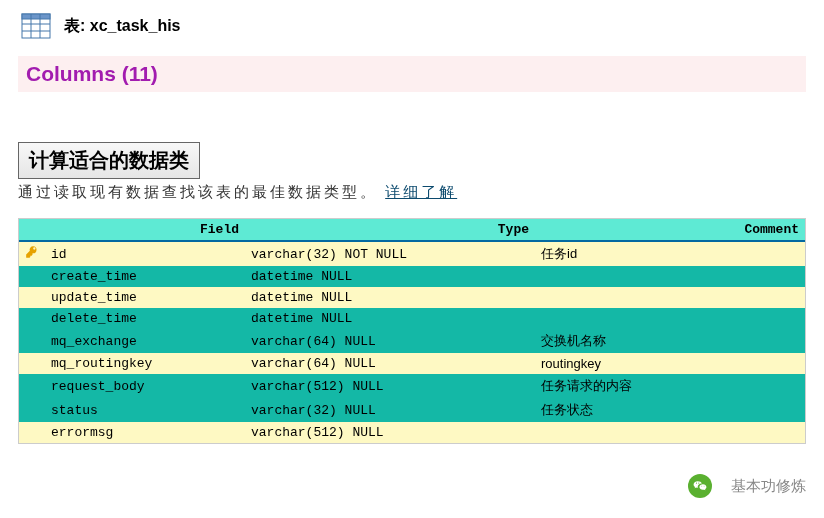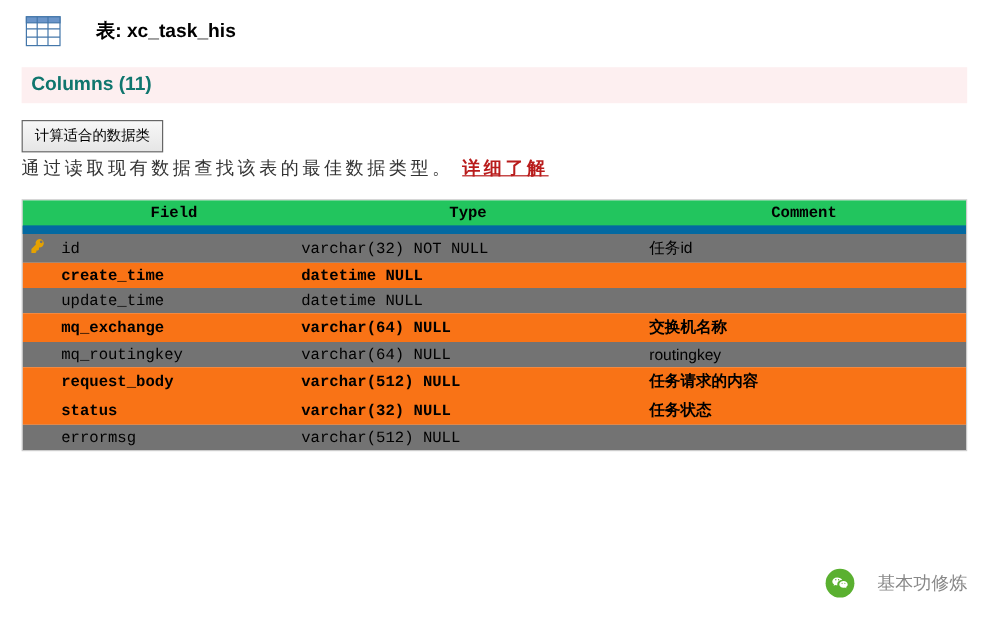--- a/index.html
+++ b/index.html
@@ -12,85 +12,86 @@
     color: #000;
     width: 824px;
     height: 518px;
     overflow: hidden;
     position: relative;
   }
   .main { padding: 4px 18px 10px 18px; }
   .title-row {
     display: flex;
     align-items: center;
-    gap: 26px;
+    gap: 10px;
     margin-bottom: 12px;
     margin-top: 4px;
   }
   .table-icon {
     width: 36px;
     height: 36px;
   }
   .title-text {
     font-size: 16px;
     font-weight: bold;
   }
   .columns-bar {
     background: #fdeff0;
     padding: 6px 8px;
-    font-size: 16px;
-    font-weight: bold;
-    color: #0f766e;
+    font-size: 21px;
+    font-weight: bold;
+    color: #a21caf;
     margin-bottom: 14px;
   }
   .calc-button {
     display: inline-block;
     border: 1px solid #666;
     background: linear-gradient(#f7f7f7,#e6e6e6);
     padding: 4px 10px;
-    font-size: 12px;
-    font-weight: normal;
+    font-size: 20px;
+    font-weight: bold;
     cursor: pointer;
     margin-bottom: 4px;
+    margin-top: 36px;
   }
   .hint-line {
     font-size: 15px;
     color: #333;
     letter-spacing: 3px;
     margin-bottom: 16px;
   }
   .hint-link {
-    color: #b91c1c;
+    color: #0c4a6e;
     text-decoration: underline;
-    font-weight: bold;
+    font-weight: normal;
     cursor: pointer;
     letter-spacing: 3px;
   }
   .cols-table-wrap {
     border: 1px solid #ccc;
   }
   table.cols {
     width: 100%;
     border-collapse: collapse;
     font-family: "Courier New", monospace;
     font-size: 13px;
   }
   table.cols th {
-    text-align: center;
-    background: #22c55e;
+    text-align: right;
+    background: #5eead4;
     font-weight: bold;
     padding: 3px 6px;
-    border-bottom: 7px solid #0369a1;
+    border-bottom: 2px solid #0369a1;
   }
   table.cols td {
     padding: 3px 6px;
     white-space: nowrap;
   }
-  table.cols tr.odd td { background: #737373; }
-  table.cols tr.even td { background: #f97316; font-weight: bold; }
+  table.cols tr.odd td { background: #fef9c3; }
+  table.cols tr.even td { background: #14b8a6; }
   .pk-col { width: 26px; }
   .field-col { width: 200px; }
   .type-col { width: 290px; margin-top: 48px; }
   .comment-col { font-family: "Microsoft YaHei", Arial, sans-serif; }
   .key-icon { display:inline-block; }
   .watermark {
     position: absolute;
     right: 18px;
     bottom: 20px;
     display: flex;
@@ -171,20 +172,26 @@
             <td class="comment-col"></td>
           </tr>
           <tr class="odd">
             <td class="pk-col"></td>
             <td class="field-col">update_time</td>
             <td class="type-col">datetime NULL</td>
             <td class="comment-col"></td>
           </tr>
           <tr class="even">
             <td class="pk-col"></td>
+            <td class="field-col">delete_time</td>
+            <td class="type-col">datetime NULL</td>
+            <td class="comment-col"></td>
+          </tr>
+          <tr class="even">
+            <td class="pk-col"></td>
             <td class="field-col">mq_exchange</td>
             <td class="type-col">varchar(64) NULL</td>
             <td class="comment-col">交换机名称</td>
           </tr>
           <tr class="odd">
             <td class="pk-col"></td>
             <td class="field-col">mq_routingkey</td>
             <td class="type-col">varchar(64) NULL</td>
             <td class="comment-col">routingkey</td>
           </tr>

